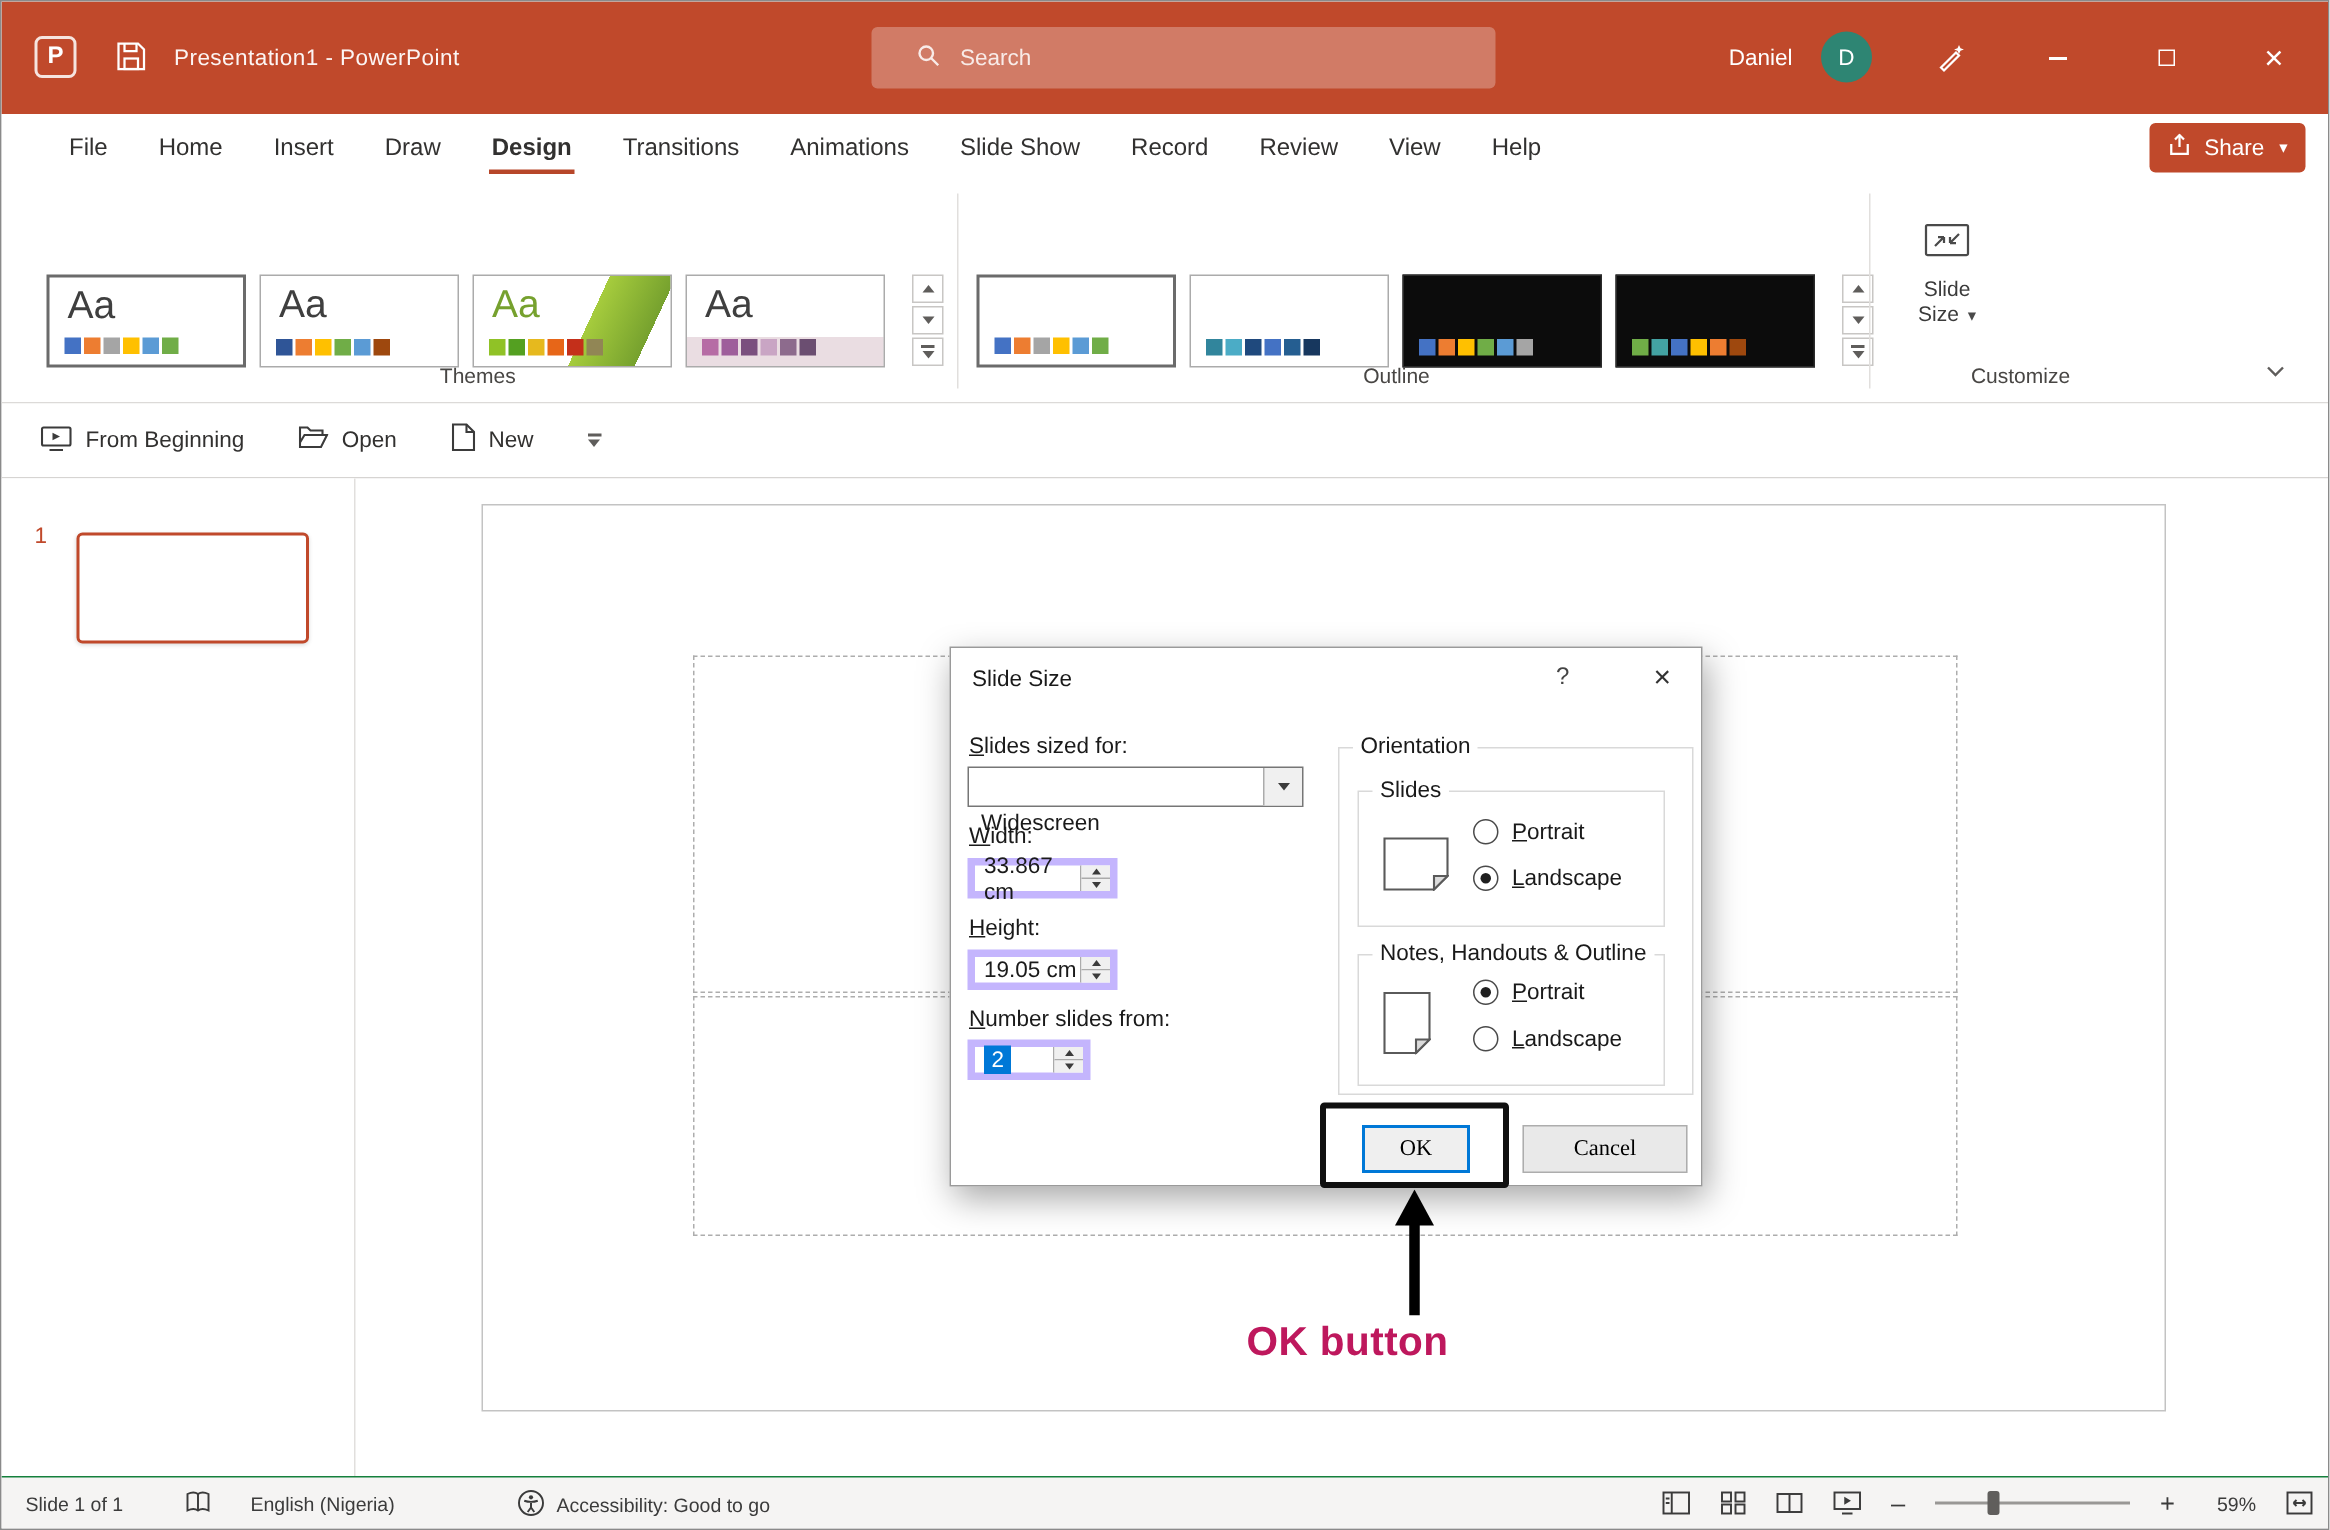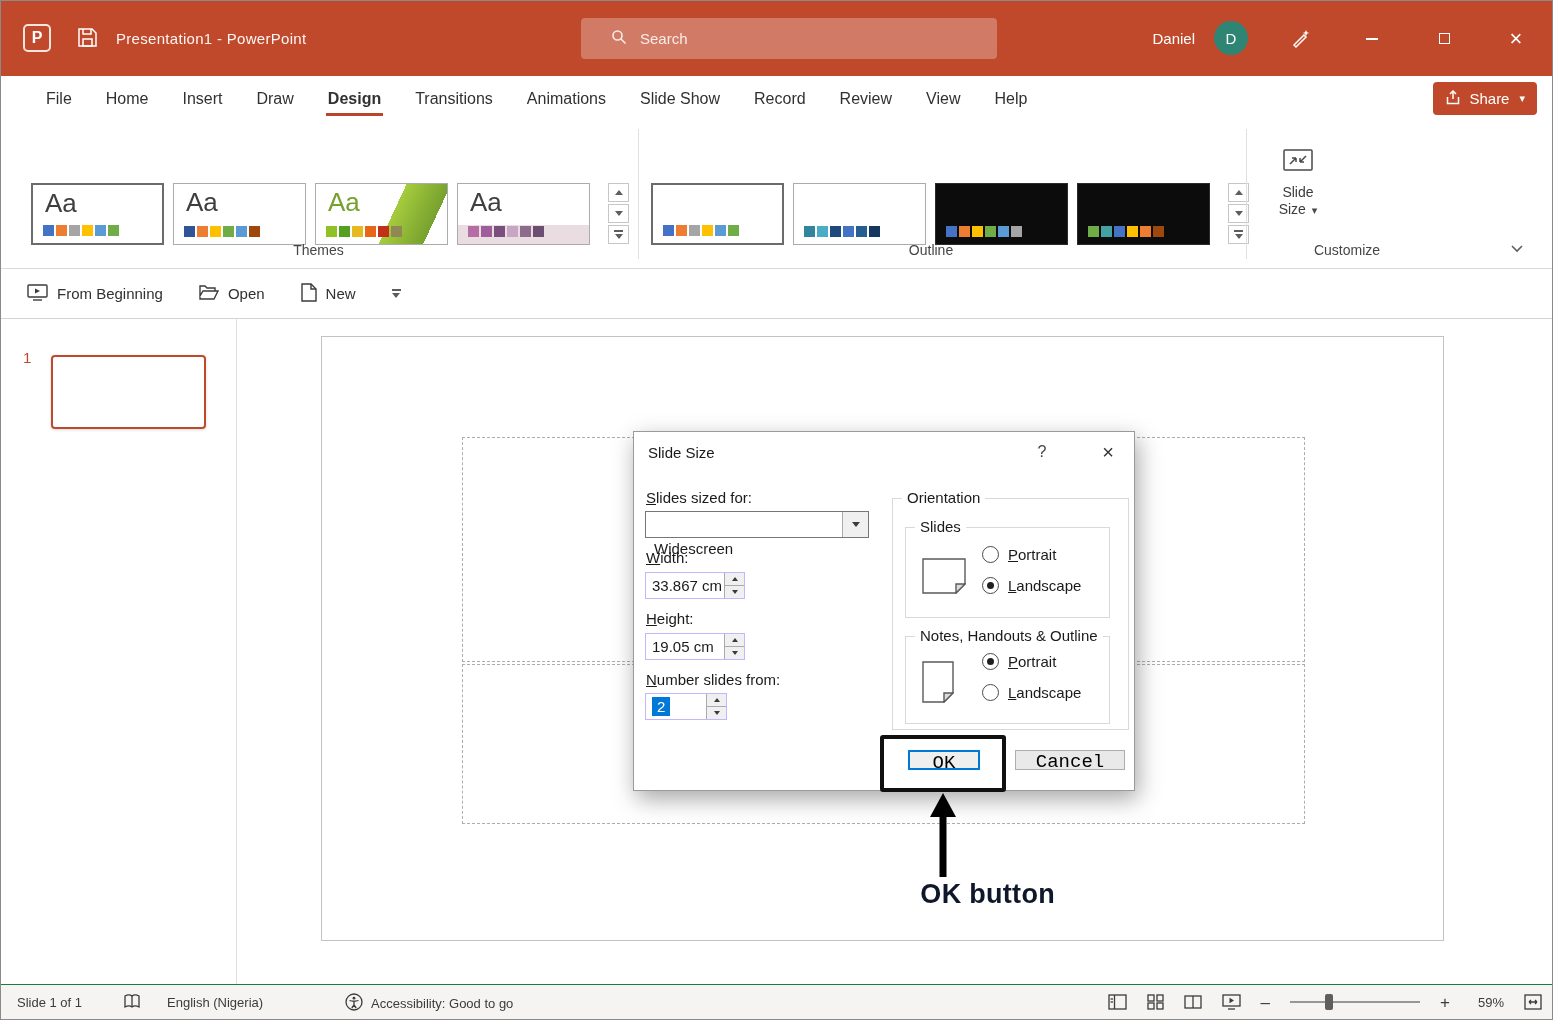--- a/index.html
+++ b/index.html
@@ -84,50 +84,50 @@
             border:1px solid #9a9a9a; box-shadow:3px 8px 22px rgba(0,0,0,.35); font-size:15px; color:#1a1a1a; }
   .dlg-head { display:flex; align-items:center; height:40px; padding-left:14px; }
   .dlg-title { flex:1; font-size:15px; }
   .dlg-help { margin-right:56px; font-size:16px; color:#444; cursor:default; }
   .dlg-close { margin-right:20px; font-size:20px; color:#333; line-height:1; cursor:default; }
   .dlg-label { position:absolute; left:12px; white-space:nowrap; }
   #lbl-sized { top:57px; } #lbl-width { top:117px; } #lbl-height { top:178px; } #lbl-number { top:239px; }
   .combo { position:absolute; left:11px; top:79px; width:224px; height:27px; border:1px solid #767676; display:flex; background:#fff; cursor:default; }
   .combo-val { flex:1; display:flex; align-items:center; padding-left:8px;margin-top:36px; }
   .combo-btn { width:26px; border-left:1px solid #ABABAB; background:#F0F0F0; display:grid; place-items:center; }
-  .spin { position:absolute; height:27px; border:1px solid #c4b5fd; display:flex; background:#fff; }
+  .spin { position:absolute; height:27px; border:5px solid #c4b5fd; display:flex; background:#fff; }
   #spin-width { left:11px; top:140px; width:100px; }
   #spin-height { left:11px; top:201px; width:100px; }
   #spin-number { left:11px; top:261px; width:82px; }
   .spin-val { flex:1; display:flex; align-items:center; padding-left:6px; }
   .spin-val .sel { background:#0078D7; color:#fff; padding:1px 5px; }
   .spin-btns { width:20px; display:flex; flex-direction:column; border-left:1px solid #ABABAB; }
   .spin-up, .spin-down { flex:1; background:#F0F0F0; display:grid; place-items:center; cursor:default; }
   .spin-up { border-bottom:1px solid #ABABAB; }
   .spin .tri-up { border-bottom-color:#3b3b3b; border-left-width:3.5px; border-right-width:3.5px; border-bottom-width:4.5px; }
   .spin .tri-down { border-top-color:#3b3b3b; border-left-width:3.5px; border-right-width:3.5px; border-top-width:4.5px; }
   .grp { position:absolute; border:1px solid #D9D9D9; }
   .grp-label { position:absolute; top:-10px; left:9px; background:#fff; padding:0 5px; white-space:nowrap; }
   #grp-orient { left:258px; top:66px; width:237px; height:232px; }
   #grp-slides { left:12px; top:28px; width:205px; height:91px; }
   #grp-notes  { left:12px; top:137px; width:205px; height:88px; }
   .orient-icon { position:absolute; left:16px; }
   #grp-slides .orient-icon { top:30px; } #grp-notes .orient-icon { top:24px; }
   .radio-row { position:absolute; left:76px; display:flex; align-items:center; gap:9px; cursor:default; white-space:nowrap; }
   .rb { width:17px; height:17px; border:1px solid #4a4a4a; border-radius:50%; background:#fff; position:relative; flex:0 0 auto; }
   .rb.checked::after { content:""; position:absolute; inset:4px; border-radius:50%; background:#1f1f1f; }
-  .dlg-btn { position:absolute; height:20px; background:#E9E9E9; border:1px solid #ADADAD; font-size:19px; font-family:Liberation Mono, monospace; cursor:default; }
+  .dlg-btn { position:absolute; height:32px; background:#E9E9E9; border:1px solid #ADADAD; font-size:15px; font-family:Liberation Serif, serif; cursor:default; }
   #btn-ok { left:274px; top:318px; width:72px; border:2px solid #0078D7; background:#EFEFEF; }
   #btn-cancel { left:381px; top:318px; width:110px; }
   .ok-annot { position:absolute; left:246px; top:303px; width:126px; height:57px; border:4px solid #101010; border-radius:3px; pointer-events:none; }
 
   
   .annot-arrow { position:absolute; left:920px; top:474px; }
-  .annot-label { position:absolute; left:830px; top:560px; width:224px; text-align:right;
-                 font-size:27px; font-weight:700; color:#0f172a; letter-spacing:.3px; }
+  .annot-label { position:absolute; left:830px; top:560px; width:224px; text-align:left;
+                 font-size:27px; font-weight:700; color:#be185d; letter-spacing:.3px; }
 
   
   .statusbar { position:absolute; left:0; right:0; bottom:0; height:35px; background:#F5F4F3; border-top:1px solid #15803d;
                font-size:13px; color:#3b3b3b; }
   .sb-slide { position:absolute; left:16px; top:10px; }
   .sb-proof { position:absolute; left:122px; top:8px; }
   .sb-lang { position:absolute; left:166px; top:10px; cursor:default; }
   .sb-access { position:absolute; left:344px; top:8px; display:flex; align-items:center; gap:8px; cursor:default; }
   .sb-right { position:absolute; right:10px; top:0; height:100%; display:flex; align-items:center; gap:20px; }
   .sb-icon { display:grid; place-items:center; cursor:default; }

